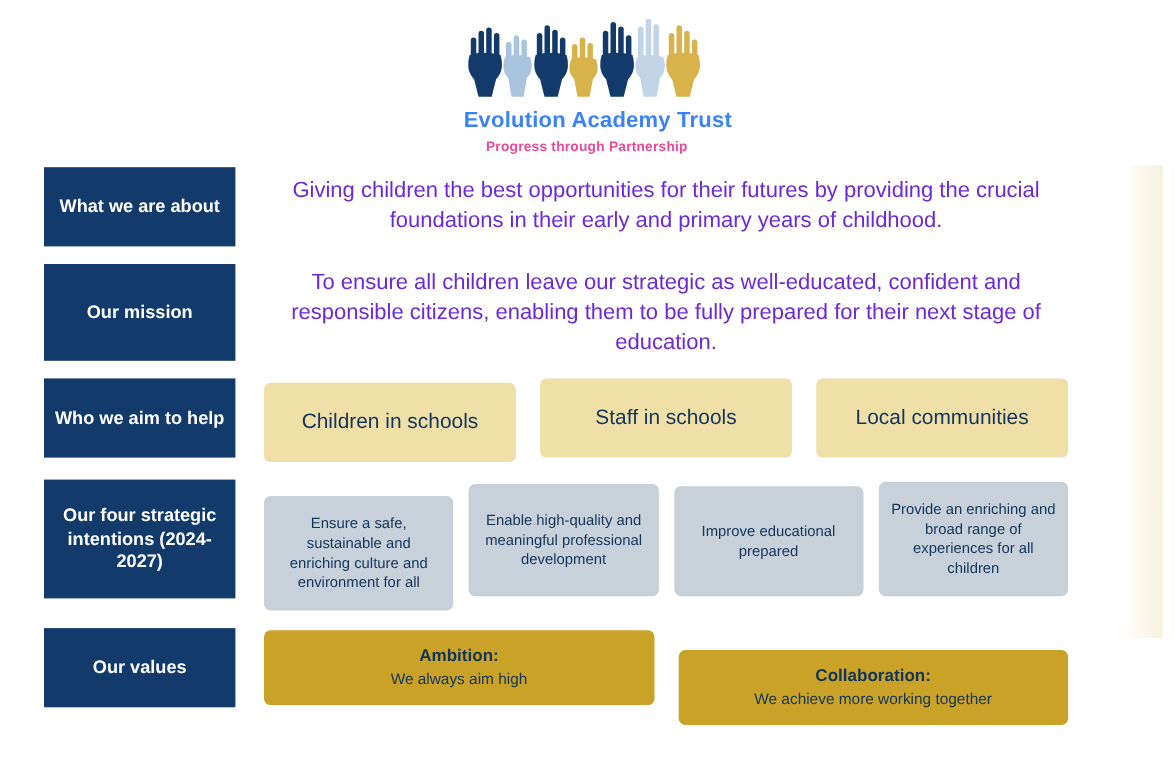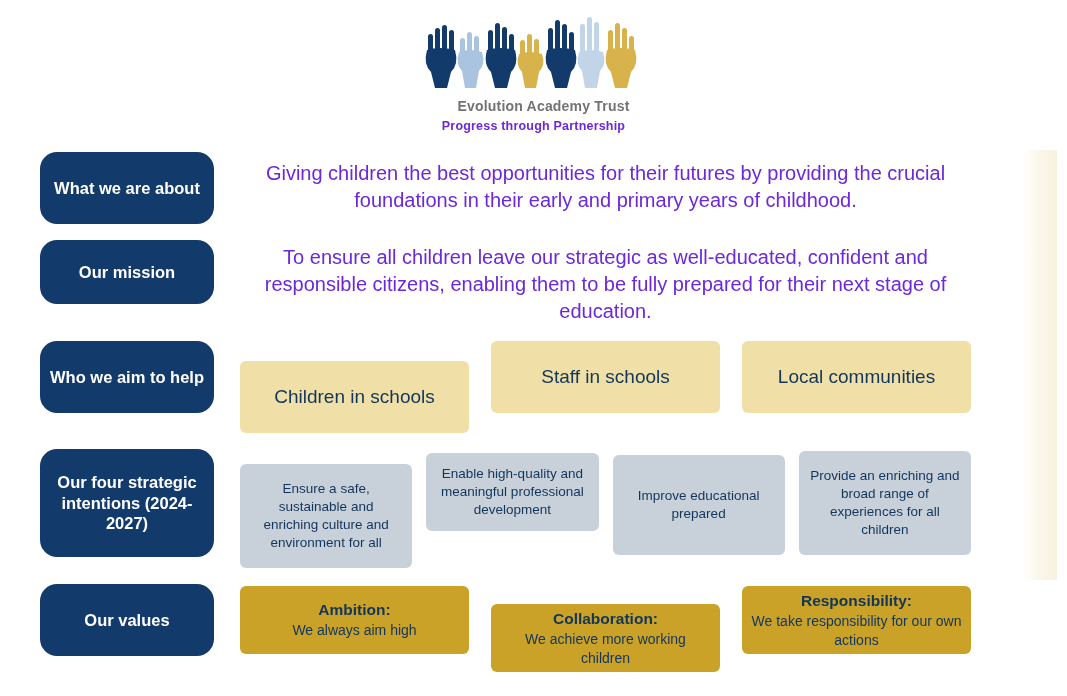--- a/index.html
+++ b/index.html
@@ -52,31 +52,31 @@
     text-align: center;
   }
   .hands {
     display: block;
     margin: 0 auto;
     width: 240px;
     height: 78px;
   }
   .trust-name {
     margin-top: 6px;
-    font-size: 14px;
+    font-size: 20px;
     font-weight: bold;
     letter-spacing: 0.2px;
-    color: #737373;
+    color: #3b82f6;
     padding-left: 20px;
   }
   .tagline {
     margin-top: 5px;
     font-size: 12.5px;
     font-weight: bold;
-    color: #6d28d9;
+    color: #ec4899;
     letter-spacing: 0.2px;
   }
 
   
   .rows {
     position: absolute;
     left: 0;
     top: 152px;
     width: 1067px;
   }
@@ -85,33 +85,33 @@
     display: flex;
     align-items: flex-start;
     margin-bottom: 16px;
   }
   .label {
     flex: 0 0 auto;
     width: 174px;
     margin-left: 40px;
     background: #123a6b;
     color: #ffffff;
-    border-radius: 17px;
+    border-radius: 0;
     font-weight: bold;
     font-size: 16.5px;
     line-height: 1.25;
     text-align: center;
     display: flex;
     align-items: center;
     justify-content: center;
     padding: 0 8px;
     box-sizing: border-box;
   }
   .label.h-about   { height: 72px; }
-  .label.h-mission { height: 64px; }
+  .label.h-mission { height: 88px; }
   .label.h-aim     { height: 72px; }
   .label.h-intent  { height: 108px; }
   .label.h-values  { height: 72px; }
 
   .content {
     flex: 1 1 auto;
     padding-left: 26px;
     padding-right: 96px;
     box-sizing: border-box;
   }
@@ -167,25 +167,25 @@
     font-weight: bold;
     font-size: 15.5px;
     line-height: 1.3;
   }
   .card.dark-gold .value-desc {
     font-size: 14px;
     line-height: 1.3;
     margin-top: 1px;
   }
   
-  .cards.aim .card:nth-child(1) { margin-top: 20px; }
+  .cards.aim .card:nth-child(1) { margin-top: 4px; }
   .cards.aim .card:nth-child(2) { margin-top: 0px; }
   .cards.aim .card:nth-child(3) { margin-top: 0px; }
   .cards.intent .card:nth-child(1) { margin-top: 15px; height: 104px; }
-  .cards.intent .card:nth-child(2) { margin-top: 4px; height: 78px; }
+  .cards.intent .card:nth-child(2) { margin-top: 4px; height: 102px; }
   .cards.intent .card:nth-child(3) { margin-top: 6px; height: 100px; }
   .cards.intent .card:nth-child(4) { margin-top: 2px; height: 104px; }
   .cards.values .card:nth-child(1) { margin-top: 2px; }
   .cards.values .card:nth-child(2) { margin-top: 20px; }
   .cards.values .card:nth-child(3) { margin-top: 2px; }
   .cards.intent { gap: 14px; }
 </style>
 </head>
 <body>
 
@@ -296,24 +296,20 @@
     <div class="row">
       <div class="label h-values">Our values</div>
       <div class="content">
         <div class="cards values">
           <div class="card dark-gold">
             <div class="value-title">Ambition:</div>
             <div class="value-desc">We always aim high</div>
           </div>
           <div class="card dark-gold">
             <div class="value-title">Collaboration:</div>
-            <div class="value-desc">We achieve more working children</div>
-          </div>
-          <div class="card dark-gold">
-            <div class="value-title">Responsibility:</div>
-            <div class="value-desc">We take responsibility for our own actions</div>
+            <div class="value-desc">We achieve more working together</div>
           </div>
         </div>
       </div>
     </div>
 
   </div>
 </div>
 
 </body></html>

